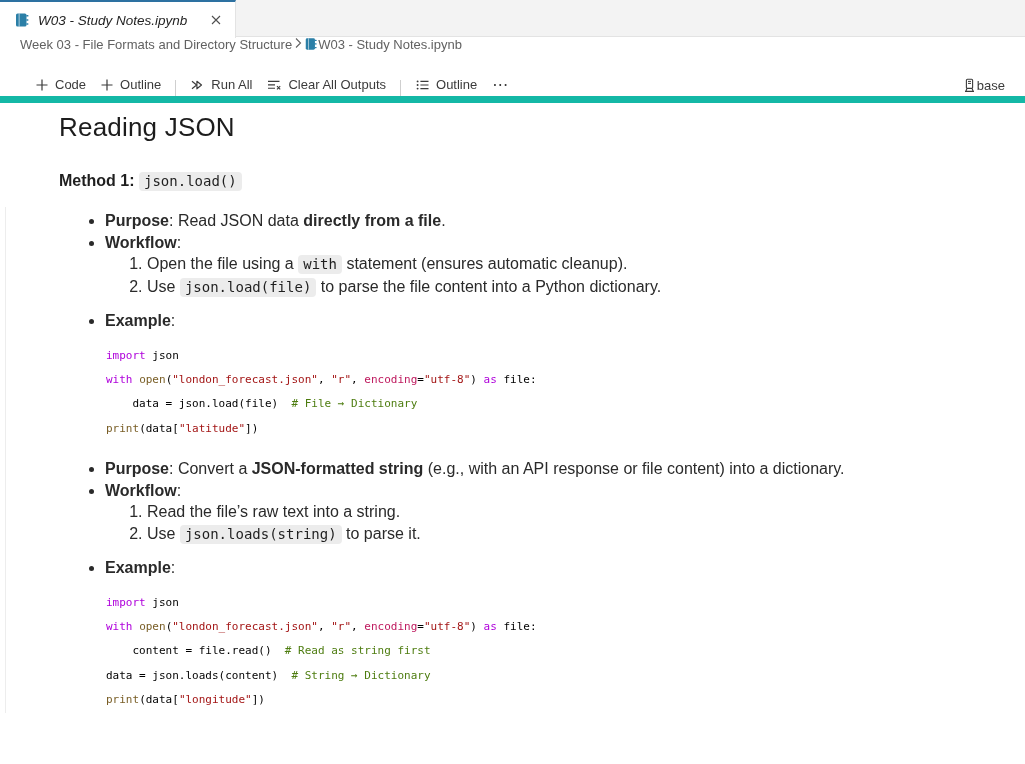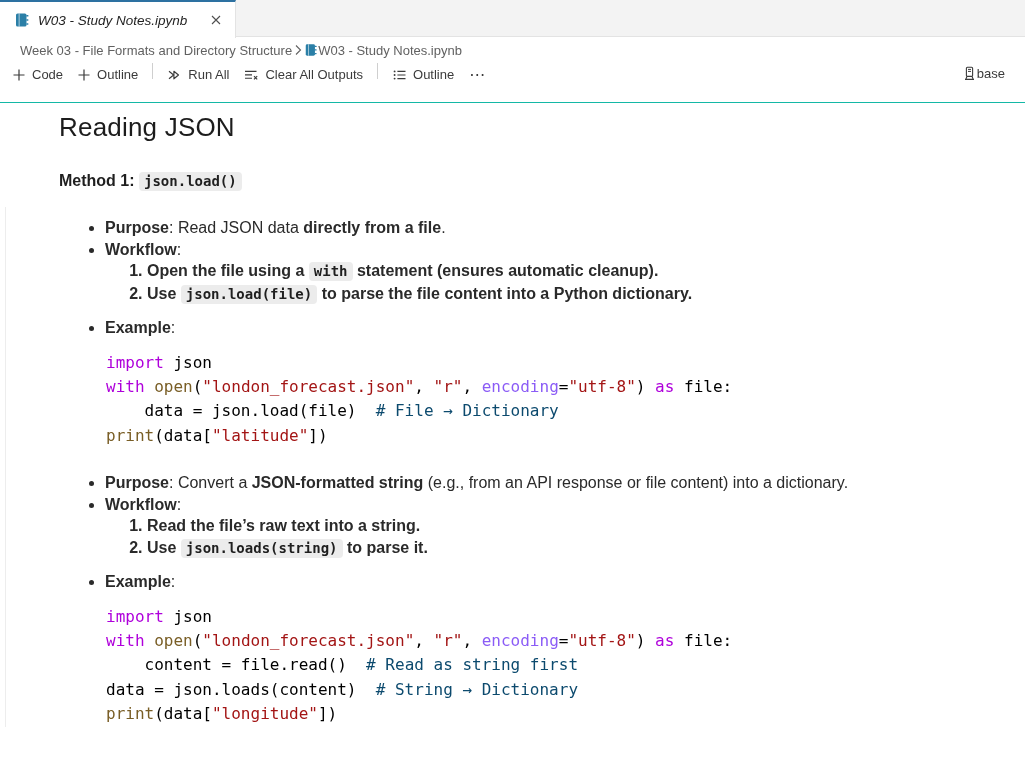--- a/index.html
+++ b/index.html
@@ -29,31 +29,31 @@
     font-style:italic; font-size:13.5px; color:#1f1f1f; white-space:nowrap;
     overflow:hidden; flex:1;
   }
   .tab-close {
     color:#4f4f4f; font-size:14px; line-height:14px; width:18px; height:18px;
     display:flex; align-items:center; justify-content:center; border-radius:4px;
   }
 
   
   .breadcrumbs {
-    height:26px; display:flex; align-items:center; 
+    height:26px; display:flex; align-items:flex-start; 
     padding-left:20px; font-size:13px; color:#616161; background:#fff;
   }
   .crumb { white-space:nowrap; cursor:pointer; }
   .crumb-chev { color:#616161; display:flex; align-items:center; }
 
   
   .toolbar {
-    height:40px; display:flex; align-items:flex-start;
-    padding:0 14px 0 5px; background:#fff;
-    border-bottom:1px solid #14b8a6;
+    height:40px; display:flex; align-items:flex-end;
+    padding:0 14px 0 28px; background:#fff;
+    border-bottom:7px solid #14b8a6;
     font-size:13px; color:#3b3b3b;
   }
   .tb-btn {
     display:flex; align-items:center; gap:6px;
     padding:4px 7px; border-radius:5px; cursor:pointer; white-space:nowrap;
   }
   .tb-sep { width:1px; height:16px; background:#cfcfcf; margin:0 7px; }
   .tb-more { font-size:16px; letter-spacing:1px; padding:2px 8px; cursor:pointer; color:#3b3b3b; }
   .tb-spacer { flex:1; }
   .kernel { display:flex; align-items:center; padding:3px 6px; border-radius:5px; cursor:pointer; }
@@ -64,47 +64,47 @@
   .gutter-line { position:absolute; left:5px; top:104px; bottom:0; width:1px; background:#ededed; }
 
   h1.doc-title {
     font-size:26px; font-weight:500; color:#1c1c1c;
     margin:0 0 24px 0; line-height:36px; letter-spacing:.2px;
   }
   .method-h {
     font-size:16px; font-weight:700; color:#1f1f1f; line-height:24px;
     margin:0;
   }
-  .method-h .chip { font-weight:700; }
+  .method-h .chip { font-weight:400; }
   .m2 { margin-top:28px; }
 
-  ul.doc-list { margin:24px 0 0 0; padding:0 0 0 46px; list-style:disc; }
+  ul.doc-list { margin:17px 0 0 0; padding:0 0 0 46px; list-style:disc; }
   ul.doc-list > li { font-size:16px; line-height:21.5px; color:#2a2a2a; }
-  ol.steps { margin:0; padding:0 0 0 42px; list-style:decimal;font-weight:bold; }
+  ol.steps { margin:0; padding:0 0 0 42px; list-style:decimal; }
   ol.steps > li { font-size:16px; line-height:21.5px; }
   li.example-li { margin-top:12px; }
 
   .b { font-weight:700; }
   .chip {
     font-family:"DejaVu Sans Mono", monospace;
     font-size:14px; background:#ececec; border-radius:4px;
     padding:1px 5px 2px; color:#1f1f1f; white-space:nowrap;
   }
 
   pre.code-block {
     margin:12px 0 0 47px; padding:0;
     font-family:"DejaVu Sans Mono", monospace;
-    font-size:16px; line-height:24.4px; color:#000;
+    font-size:11px; line-height:24.4px; color:#000;
     white-space:pre;
   }
   .tk-kw  { color:#AF00DB; }
   .tk-fn  { color:#795E26; }
   .tk-str { color:#A31515; }
-  .tk-prm { color:#8b5cf6; }
-  .tk-cmt { color:#0c4a6e; }
+  .tk-prm { color:#be185d; }
+  .tk-cmt { color:#4d7c0f; }
   .tk-pln { color:#000000; }
 </style>
 </head>
 <body>
 
 <div class="tabbar">
   <div class="tab">
     <span class="icon">
       <svg width="16" height="16" viewBox="0 0 16 16">
         <rect x="2" y="1.5" width="10.5" height="13" rx="1.6" fill="#2B7FA7"></rect>
@@ -218,21 +218,21 @@
         <li><span>Use </span><code class="chip">json.load(file)</code><span> to parse the file content into a Python dictionary.</span></li>
       </ol>
     </li>
     <li class="example-li"><span class="b">Example</span><span>:</span></li>
   </ul>
 
   <pre class="code-block"><div><span class="tk-kw">import</span><span class="tk-pln"> json</span></div><div><span class="tk-kw">with</span><span class="tk-pln"> </span><span class="tk-fn">open</span><span class="tk-pln">(</span><span class="tk-str">"london_forecast.json"</span><span class="tk-pln">, </span><span class="tk-str">"r"</span><span class="tk-pln">, </span><span class="tk-prm">encoding</span><span class="tk-pln">=</span><span class="tk-str">"utf-8"</span><span class="tk-pln">) </span><span class="tk-kw">as</span><span class="tk-pln"> file:</span></div><div><span class="tk-pln">    data = json.load(file)  </span><span class="tk-cmt"># File → Dictionary</span></div><div><span class="tk-fn">print</span><span class="tk-pln">(data[</span><span class="tk-str">"latitude"</span><span class="tk-pln">])</span></div></pre>
 
 
   <ul class="doc-list">
-    <li><span class="b">Purpose</span><span>: Convert a </span><span class="b">JSON-formatted string</span><span> (e.g., from an API response or file content) into a dictionary.</span></li>
+    <li><span class="b">Purpose</span><span>: Convert a </span><span class="b">JSON-formatted string</span><span> (e.g., with an API response or file content) into a dictionary.</span></li>
     <li>
       <span><span class="b">Workflow</span><span>:</span></span>
       <ol class="steps">
         <li><span>Read the file’s raw text into a string.</span></li>
         <li><span>Use </span><code class="chip">json.loads(string)</code><span> to parse it.</span></li>
       </ol>
     </li>
     <li class="example-li"><span class="b">Example</span><span>:</span></li>
   </ul>
 

